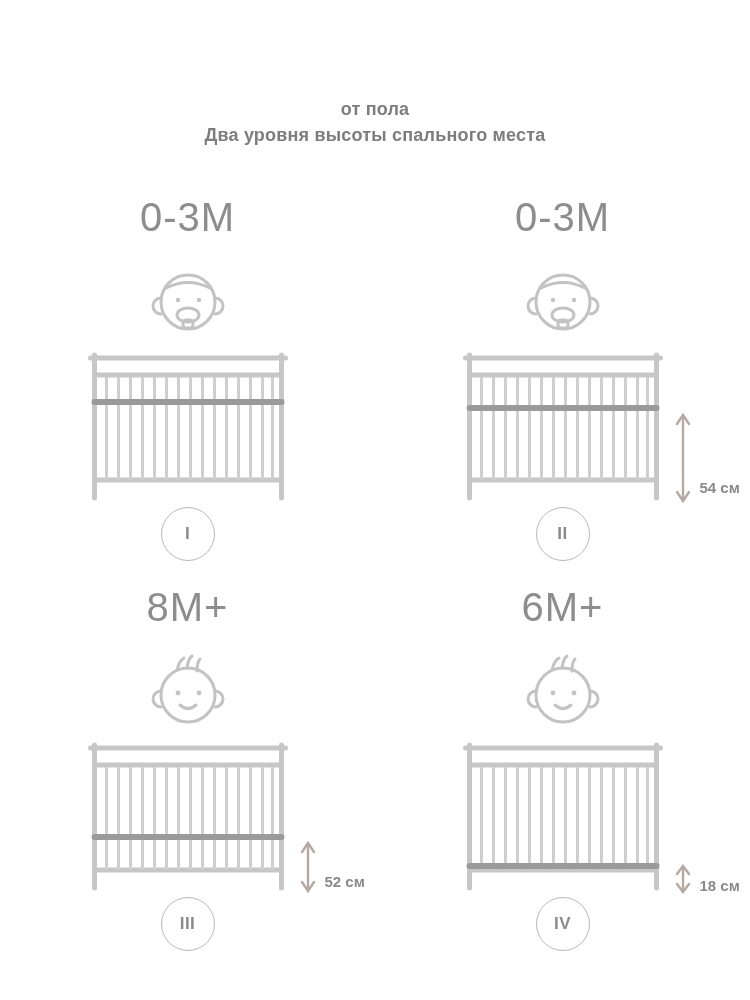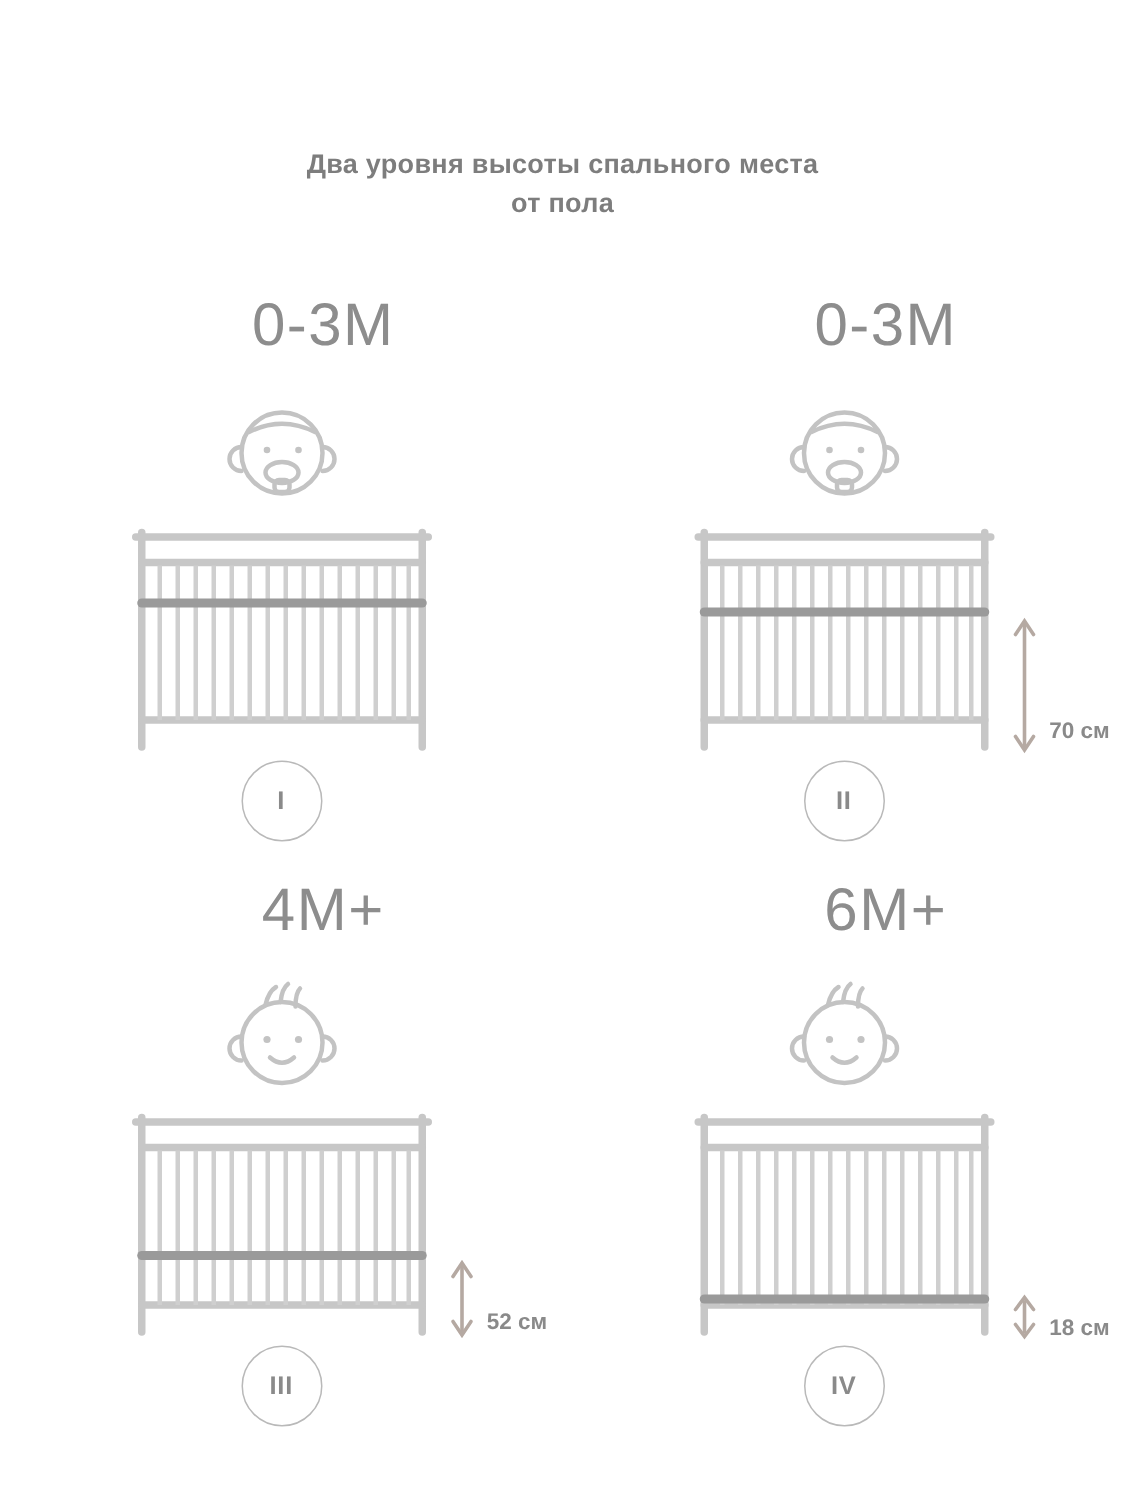--- a/index.html
+++ b/index.html
@@ -42,21 +42,20 @@
   .age-label {
     position: absolute;
     top: 20px;
     left: 0;
     width: 375px;
     text-align: center;
     font-size: 40px;
     font-weight: 300;
     color: #8d8d8d;
     letter-spacing: 1px;
-    margin-left: 28px;
   }
 
   
   .baby {
     position: absolute;
     top: 85px;
     left: 50%;
     transform: translateX(-50%);
     width: 110px;
     height: 90px;
@@ -113,22 +112,22 @@
     font-size: 17px;
     font-weight: bold;
     color: #8a8a8a;
     letter-spacing: 0.5px;
   }
 </style>
 </head>
 <body>
 
 <div id="title">
+  <div>от пола</div>
   <div>Два уровня высоты спального места</div>
-  <div>от пола</div>
 </div>
 
 <div class="panel p0">
   <div class="age-label">0-3M</div>
 
   <div class="baby">
     <svg width="110" height="90" viewBox="0 0 110 90">
       <g fill="none" stroke="#c3c3c3" stroke-width="3" stroke-linecap="round">
         <path d="M28 42 a27 27 0 0 1 54 0 a27 27 0 0 1 -54 0 Z"></path>
         <path d="M28 38 a8 8 0 0 0 0 16"></path>
@@ -233,30 +232,30 @@
   <div class="measure">
     <div class="arrow-wrap">
       <svg width="22" height="96" viewBox="0 0 22 96">
         <g stroke="#b5a9a2" stroke-width="2.4" fill="none" stroke-linecap="round">
           <line x1="11" y1="8" x2="11" y2="88"></line>
           <polyline points="5,14 11,5 17,14"></polyline>
           <polyline points="5,82 11,91 17,82"></polyline>
         </g>
       </svg>
     </div>
-    <div class="value" style="bottom: 14px;">70 см</div>
+    <div class="value" style="bottom: 14px;">54 см</div>
   </div>
 
   <div class="badge">
     <span>II</span>
   </div>
 </div>
 
 <div class="panel p2">
-  <div class="age-label">4M+</div>
+  <div class="age-label">8M+</div>
 
   <div class="baby">
     <svg width="110" height="90" viewBox="0 0 110 90">
       <g fill="none" stroke="#c3c3c3" stroke-width="3" stroke-linecap="round">
         <path d="M28 45 a27 27 0 0 1 54 0 a27 27 0 0 1 -54 0 Z"></path>
         <path d="M28 41 a8 8 0 0 0 0 16"></path>
         <path d="M82 41 a8 8 0 0 1 0 16"></path>
         <path d="M44 20 q2 -9 7 -12"></path>
         <path d="M54 18 q1 -9 5 -12"></path>
         <path d="M64 21 q0 -9 3 -12"></path>

